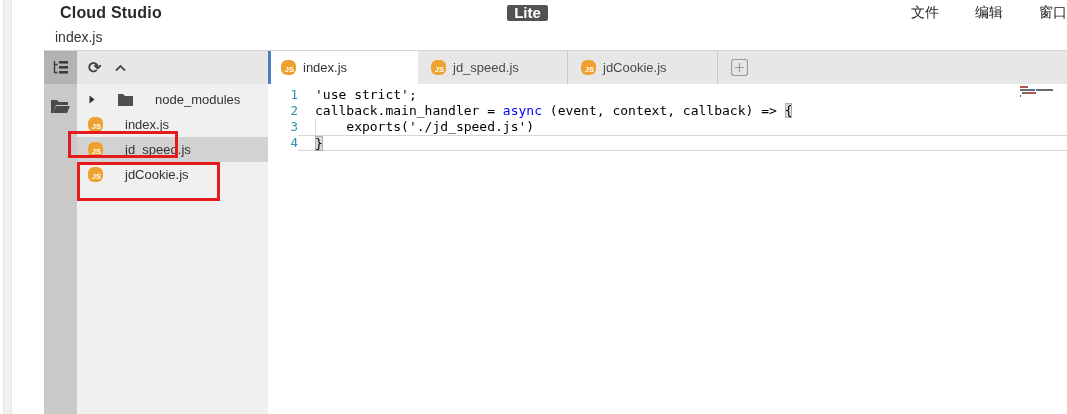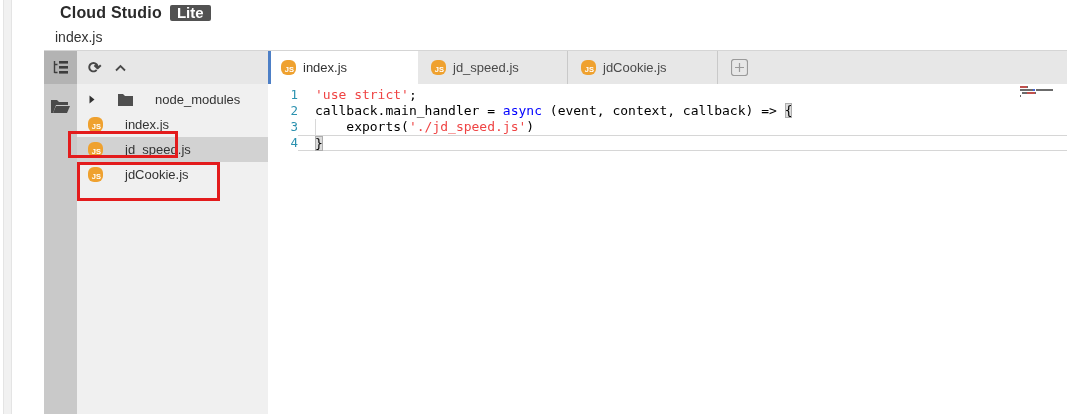--- a/index.html
+++ b/index.html
@@ -12,21 +12,21 @@
   
   .left-strip{
     position:absolute;left:3px;top:0;width:9px;height:414px;
     background:#f1f1f1;border-left:1px solid #e4e4e4;border-right:1px solid #e4e4e4;
     box-sizing:border-box;
   }
   
   #app{position:absolute;left:44px;top:0;width:1023px;height:414px;background:#fff;}
 
   
-  .menubar{height:25px;display:flex;align-items:center;padding-left:16px;background:#fff;}
+  .menubar{height:25px;display:flex;align-items:center;padding-left:16px;background:#fff;justify-content:space-between;}
   .brand{font-weight:700;font-size:16px;color:#2b2b2b;letter-spacing:.2px;}
   .badge{background:#525252;color:#fff;font-size:15px;font-weight:700;
          padding:2px 7px;border-radius:2px;margin-left:8px;line-height:12px;}
   .menus{display:flex;gap:36px;margin-left:26px;}
   .menu-item{font-size:14px;color:#222;cursor:default;}
 
   
   .breadcrumb{height:25px;line-height:25px;padding-left:11px;font-size:14px;color:#333;
               border-bottom:1px solid #d5d5d5;background:#fff;}
 
@@ -63,21 +63,21 @@
   .newtab{width:42px;display:flex;align-items:center;justify-content:center;}
 
   .editor{flex:1;background:#fff;position:relative;padding-top:3px;
           font-family:"DejaVu Sans Mono", monospace;font-size:13px;line-height:16px;}
   .code-line{display:flex;height:16px;white-space:pre;}
   .gutter{width:30px;flex:none;text-align:right;color:#2b91af;font-size:12.5px;}
   .code-text{flex:1;padding-left:17px;box-sizing:border-box;position:relative;color:#000;}
   .code-line.current .code-text{border-top:1px solid #d6d6d6;border-bottom:1px solid #d6d6d6;}
   .code-line.guide .code-text::before{content:"";position:absolute;left:17px;top:0;bottom:0;
       width:1px;background:#d8d8d8;}
-  .tok-str{color:#ef4444;}
+  .tok-str{color:#000000;}
   .tok-kw{color:#0000ff;text-align:right;}
   .tok-brkt{background:#dcdcdc;outline:1px solid #adadad;outline-offset:-1px;}
 
   
   .minimap{position:absolute;top:2px;right:3px;width:44px;}
   .mm-line{height:2px;margin-bottom:1px;display:flex;}
   .mm-sp{height:2px;}
   .mm-tok{height:2px;display:inline-block;}
   .mm-pln{background:#6b6b6b;}
   .mm-str{background:#c0504d;}
@@ -92,20 +92,25 @@
 </head>
 <body>
 
 <div class="left-strip"></div>
 
 <div id="app">
 
   <div class="menubar">
     <span class="brand">Cloud Studio</span>
     <span class="badge">Lite</span>
+    <div class="menus">
+        <div class="menu-item">文件</div>
+        <div class="menu-item">编辑</div>
+        <div class="menu-item">窗口</div>
+      </div>
   </div>
 
   <div class="breadcrumb">
     <span>index.js</span>
   </div>
 
   <div class="main">
     <div class="activitybar">
         <div class="ab-tile selected">
           <div style="display: flex;">

